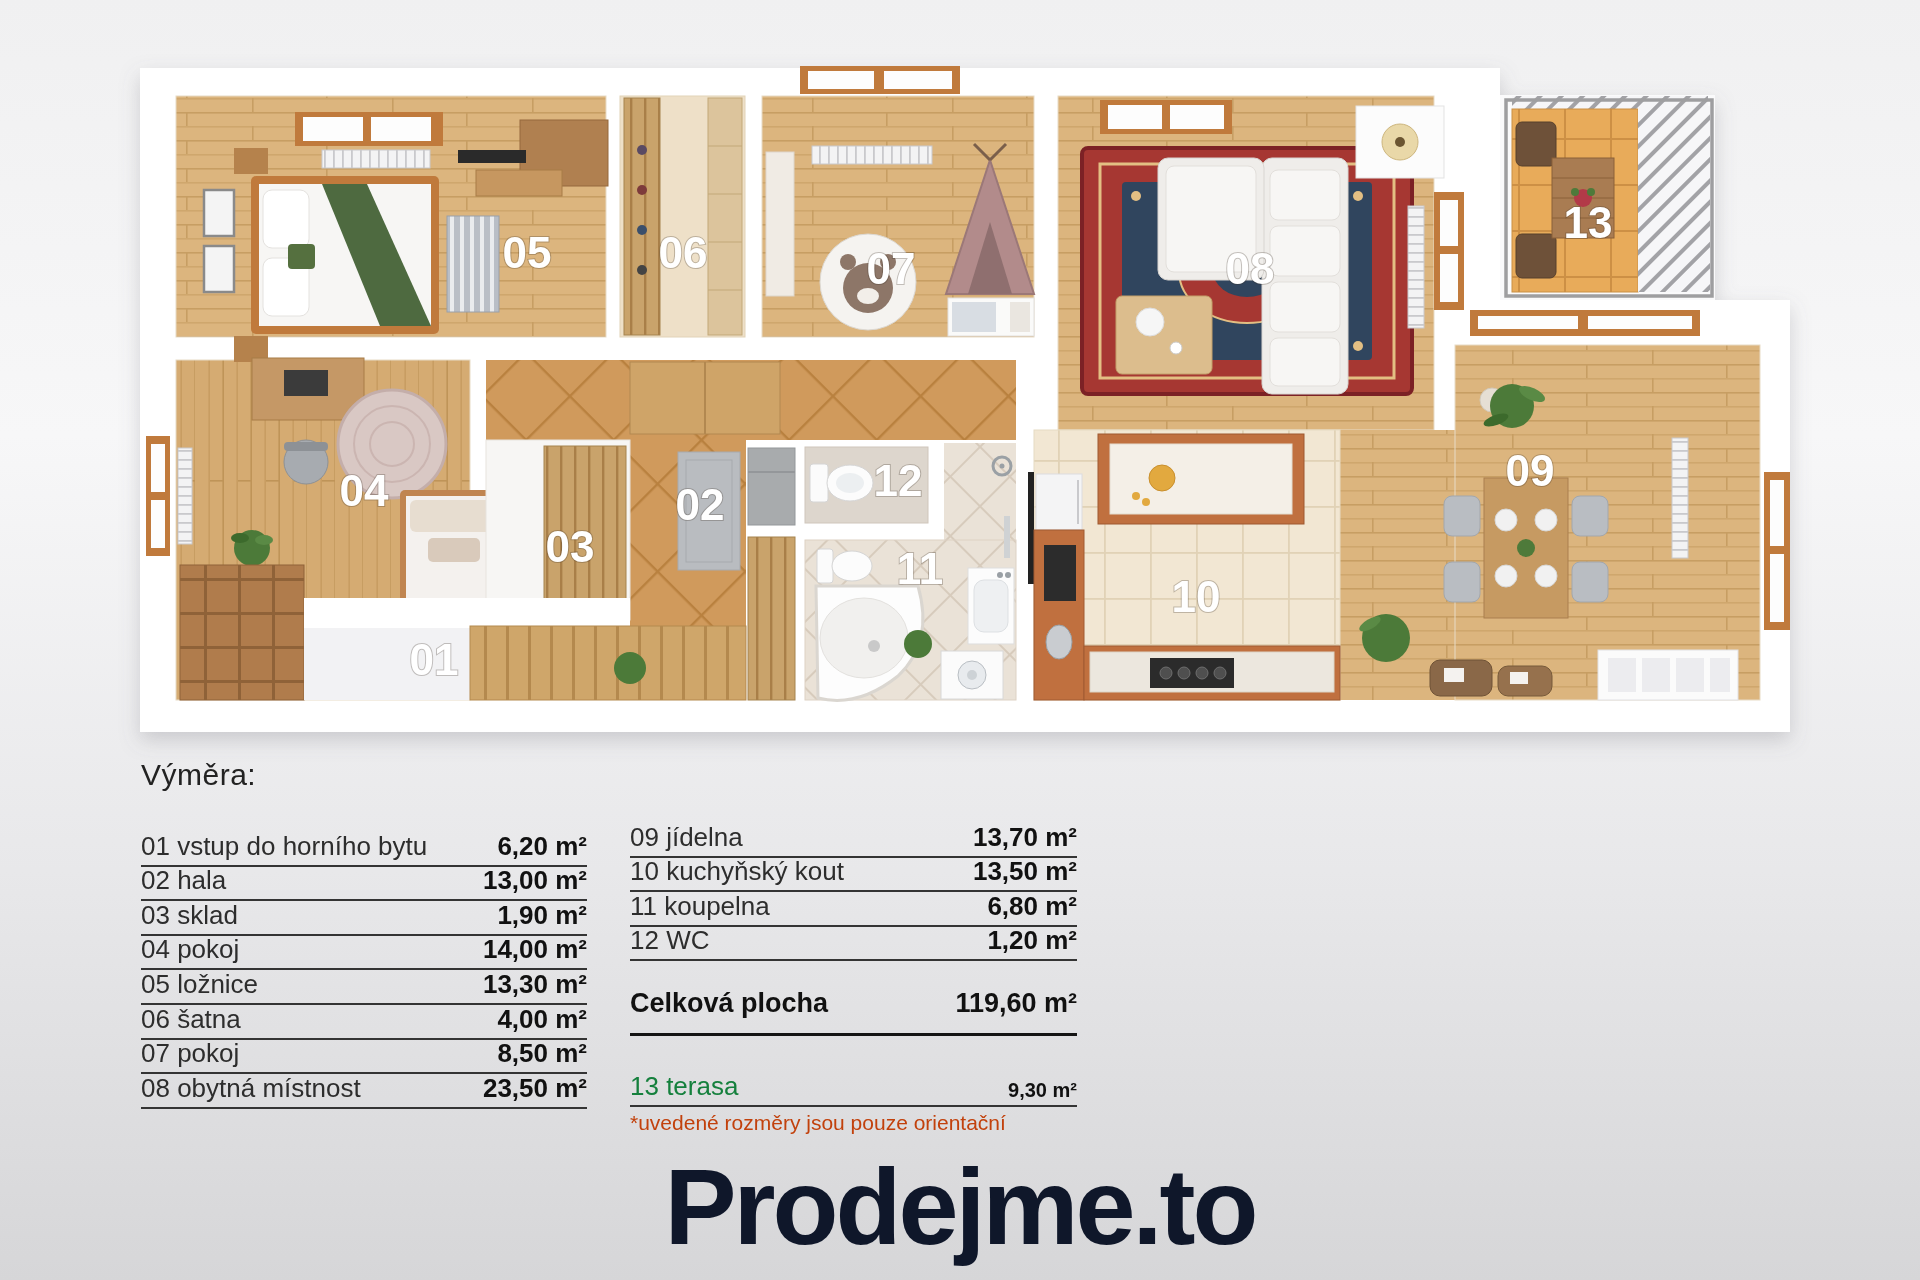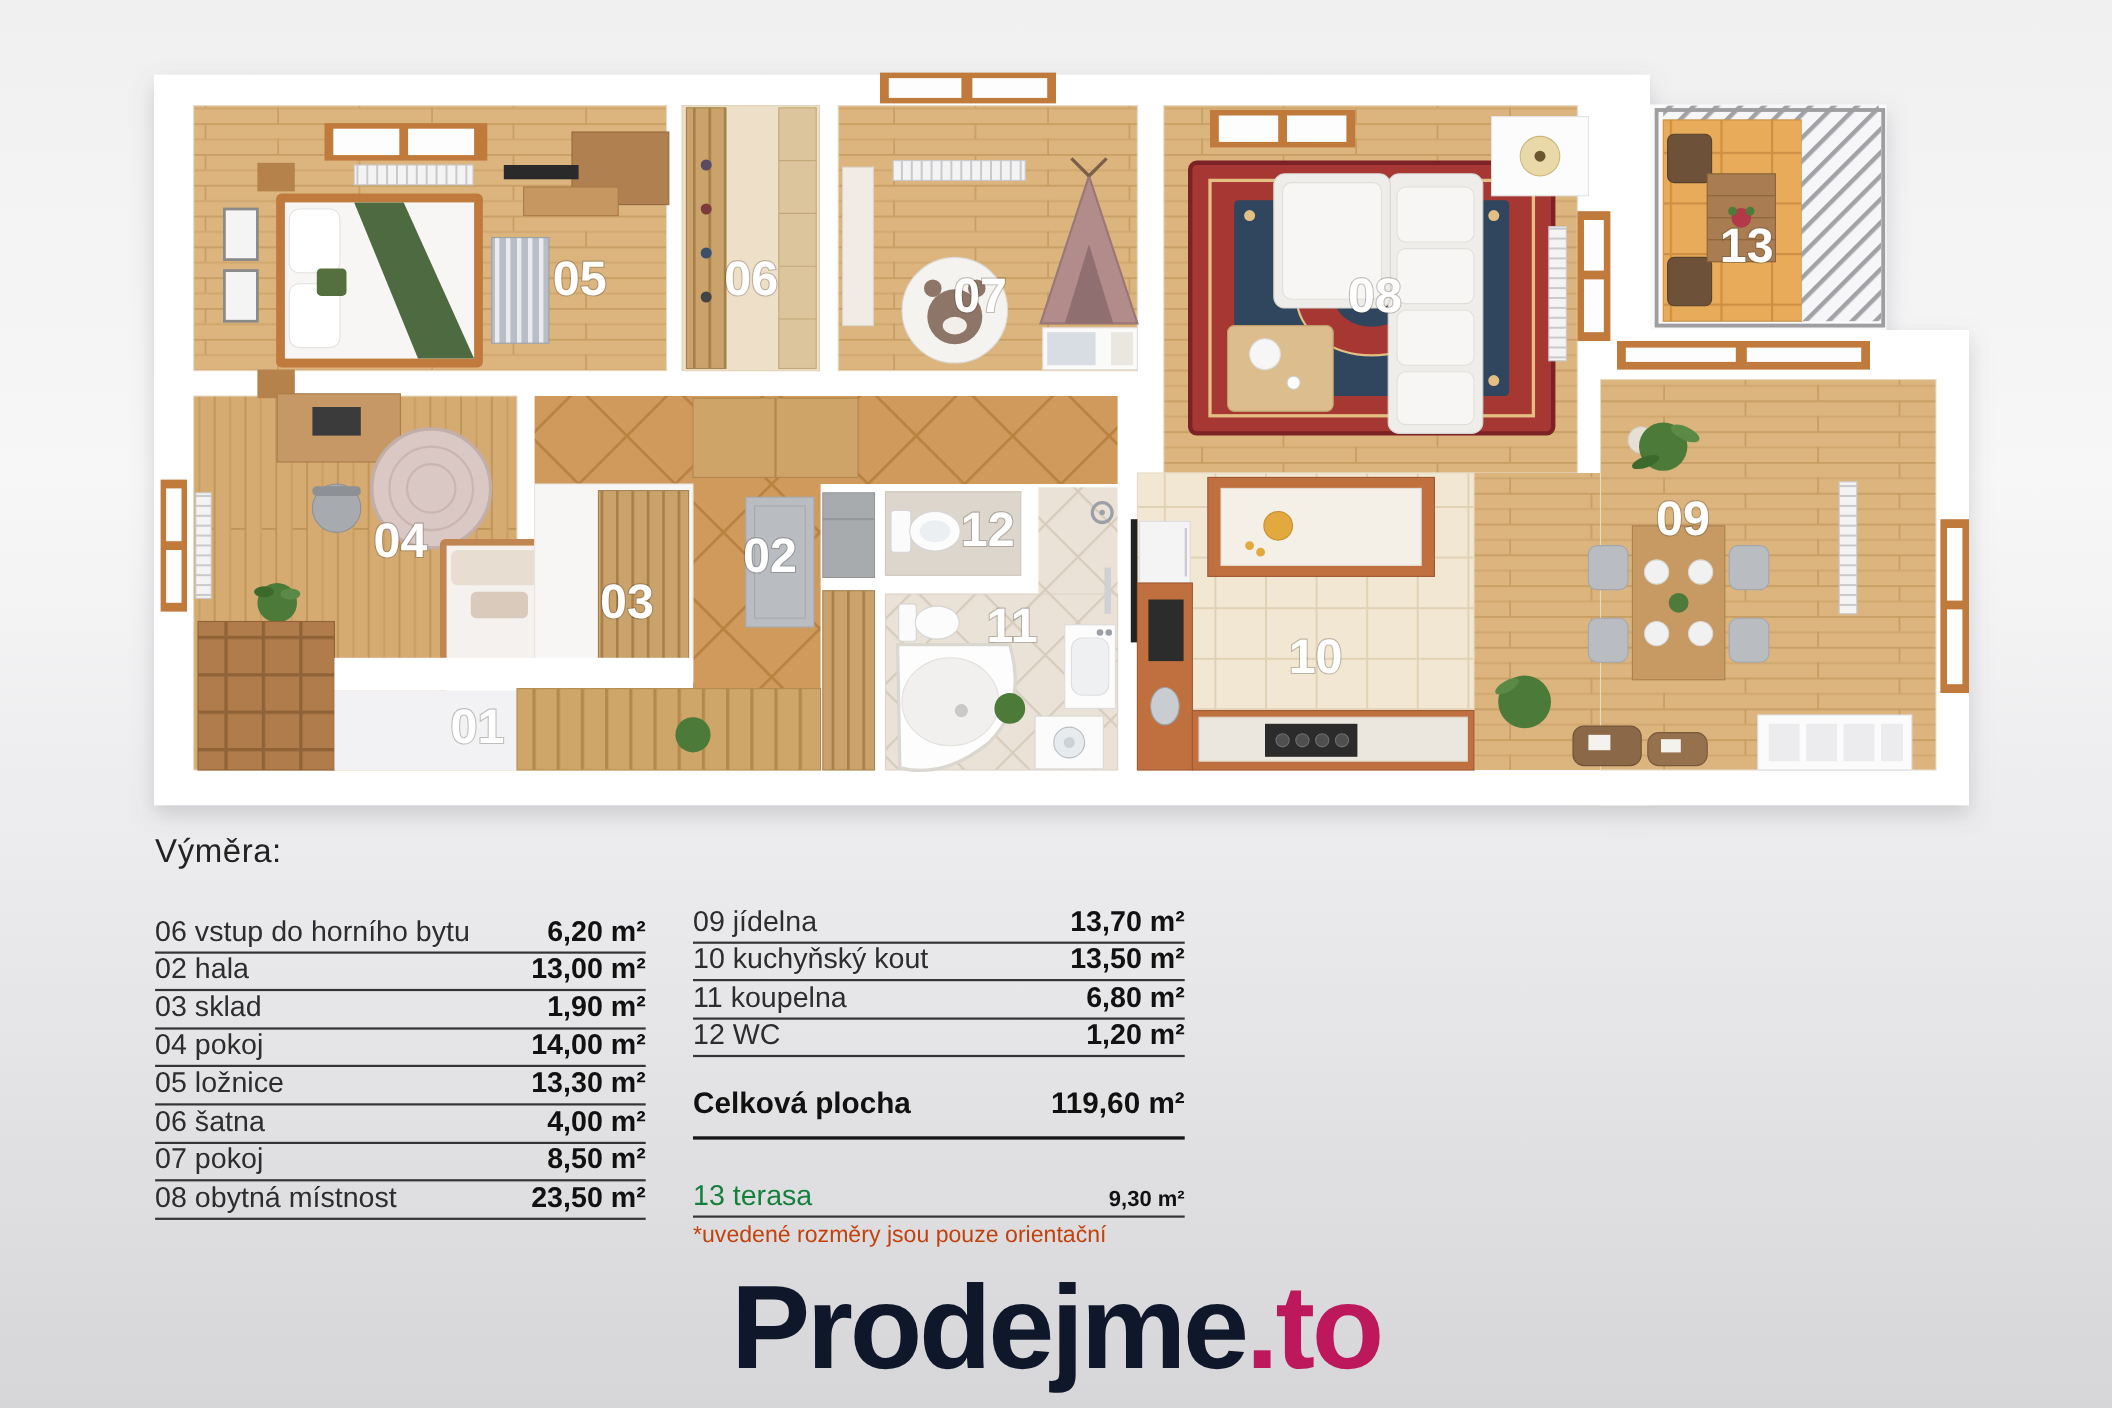--- a/index.html
+++ b/index.html
@@ -36,21 +36,21 @@
   }
   .terrace-row .nm{font-size:26px;color:#15803d;}
   .terrace-row .vl{font-size:20px;font-weight:bold;color:#111;}
   .footnote{position:absolute;left:630px;top:1111px;font-size:21px;color:#c2410c;}
   
   .logo{
     position:absolute;left:0;top:1150px;width:1920px;text-align:center;
     font-size:108px;font-weight:bold;letter-spacing:-3px;line-height:1.05;
   }
   .logo .p1{color:#0f172a;margin-top:36px;}
-  .logo .p2{color:#be185d;}
+  .logo .p2{color:#0f172a;}
   
   text.room-num{
     font-family:"Liberation Sans","DejaVu Sans",sans-serif;
     font-size:44px;font-weight:bold;fill:#ffffff;text-anchor:middle;
     paint-order:stroke;stroke:rgba(60,50,40,.28);stroke-width:2px;
   }
 </style>
 </head>
 <body>
 
@@ -399,21 +399,21 @@
     <text class="room-num" x="920" y="584">11</text>
     <text class="room-num" x="898" y="496">12</text>
     <text class="room-num" x="1588" y="238">13</text>
   </g>
 </svg>
 
 <div class="legend-title">Výměra:</div>
 
 <div class="legend-col left">
   <div class="lrow">
-      <span class="nm">06 vstup do horního bytu</span>
+      <span class="nm">01 vstup do horního bytu</span>
       <span class="vl">6,20 m²</span>
     </div>
   <div class="lrow">
       <span class="nm">02 hala</span>
       <span class="vl">13,00 m²</span>
     </div>
   <div class="lrow">
       <span class="nm">03 sklad</span>
       <span class="vl">1,90 m²</span>
     </div>

